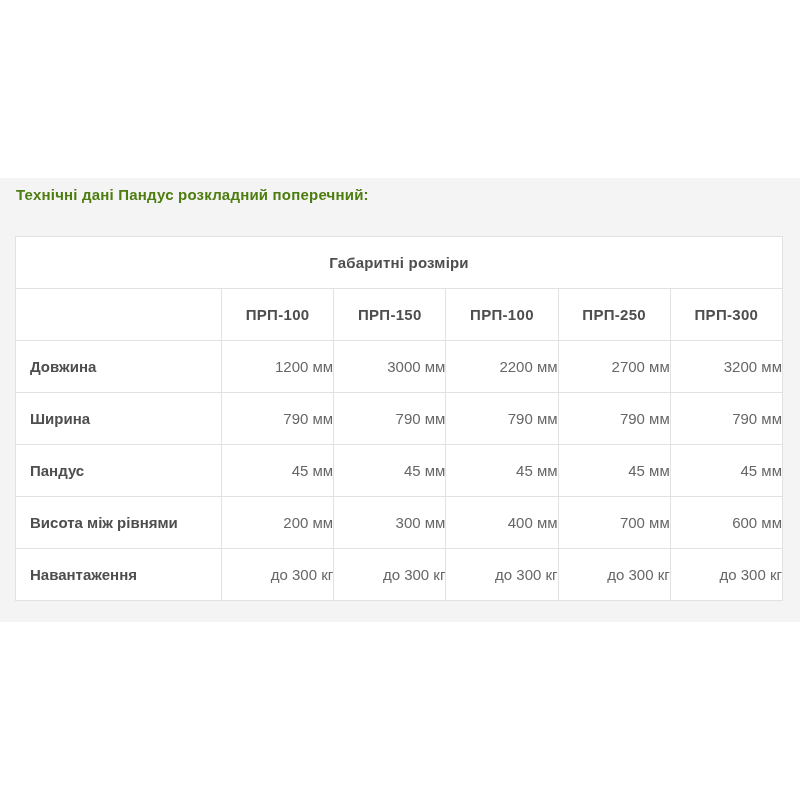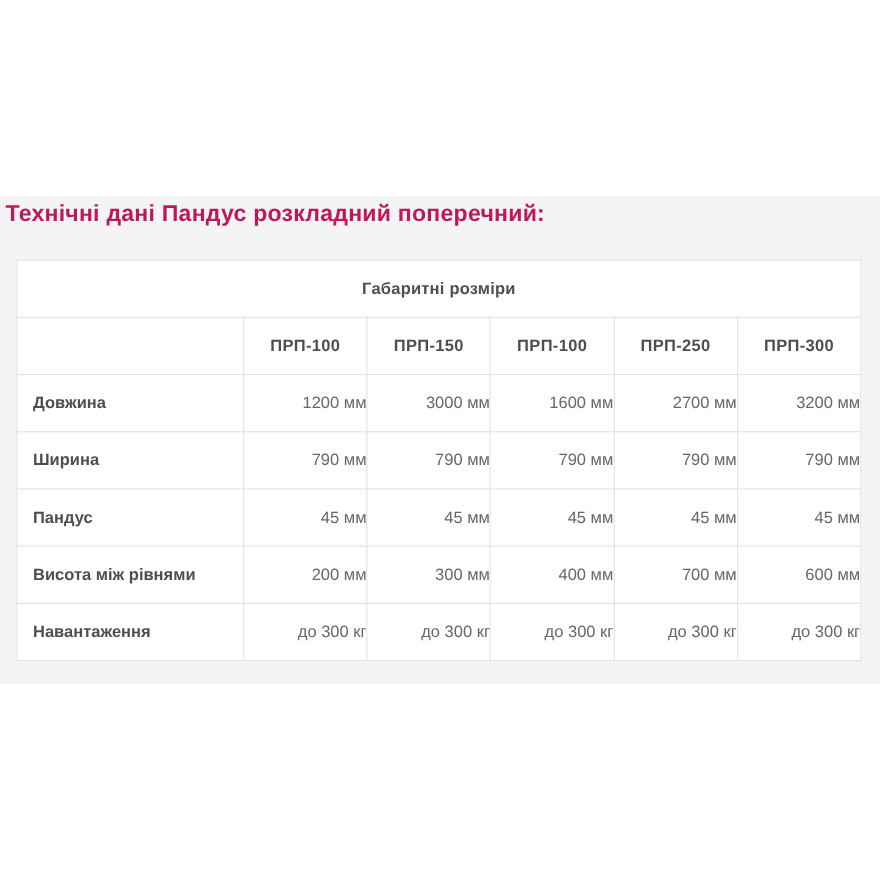--- a/index.html
+++ b/index.html
@@ -9,25 +9,25 @@
     font-family: "Liberation Sans", sans-serif;
     overflow: hidden;
   }
   .spacer-top { height: 178px; background: #ffffff; }
   .content-band {
     background: #f4f4f4;
     height: 444px;
     padding: 5px 0 0 0;
   }
   .page-title {
-    font-size: 21px;
+    font-size: 15px;
     font-weight: bold;
-    color: #be185d;
+    color: #4d7c0f;
     letter-spacing: 0.2px;
-    padding-left: 5px;
+    padding-left: 16px;
     line-height: 24px;
   }
   table.specs {
     border-collapse: collapse;
     table-layout: fixed;
     width: 767px;
     margin: 29px 0 0 15px;
     background: #ffffff;
   }
   table.specs col.label-col  { width: 206px; }
@@ -92,21 +92,21 @@
       <th class="col-header">ПРП-150</th>
       <th class="col-header">ПРП-100</th>
       <th class="col-header">ПРП-250</th>
       <th class="col-header">ПРП-300</th>
     </tr>
 
     <tr>
       <td class="row-label">Довжина</td>
       <td class="cell-value">1200 мм</td>
       <td class="cell-value">3000 мм</td>
-      <td class="cell-value">1600 мм</td>
+      <td class="cell-value">2200 мм</td>
       <td class="cell-value">2700 мм</td>
       <td class="cell-value">3200 мм</td>
     </tr>
 
     <tr>
       <td class="row-label">Ширина</td>
       <td class="cell-value">790 мм</td>
       <td class="cell-value">790 мм</td>
       <td class="cell-value">790 мм</td>
       <td class="cell-value">790 мм</td>

